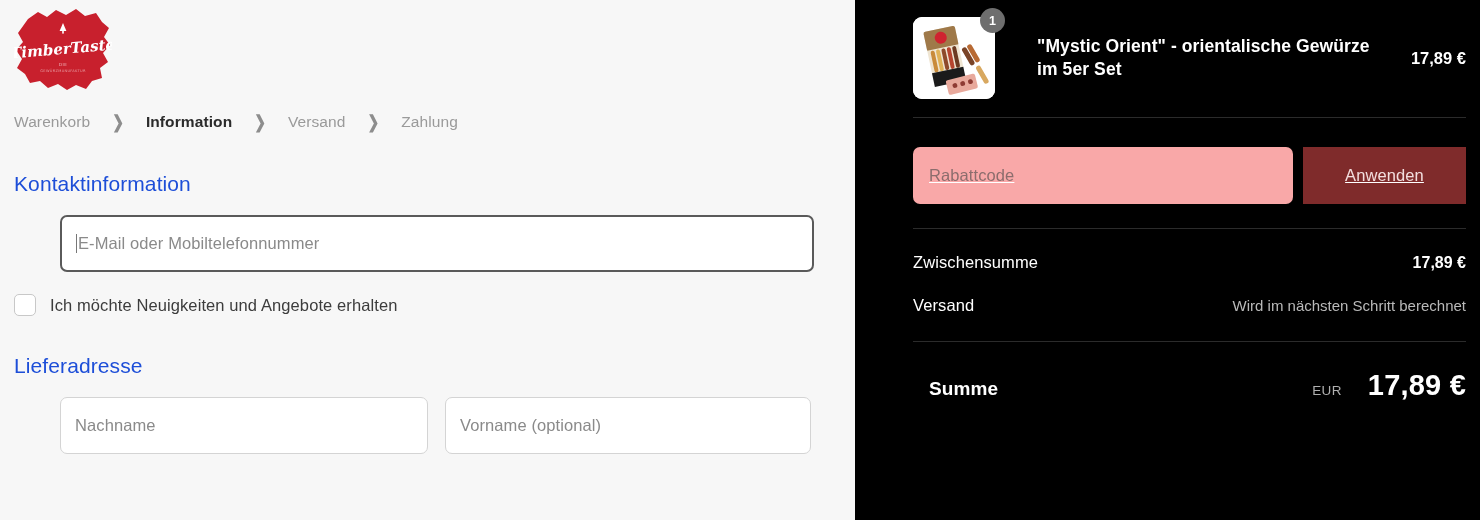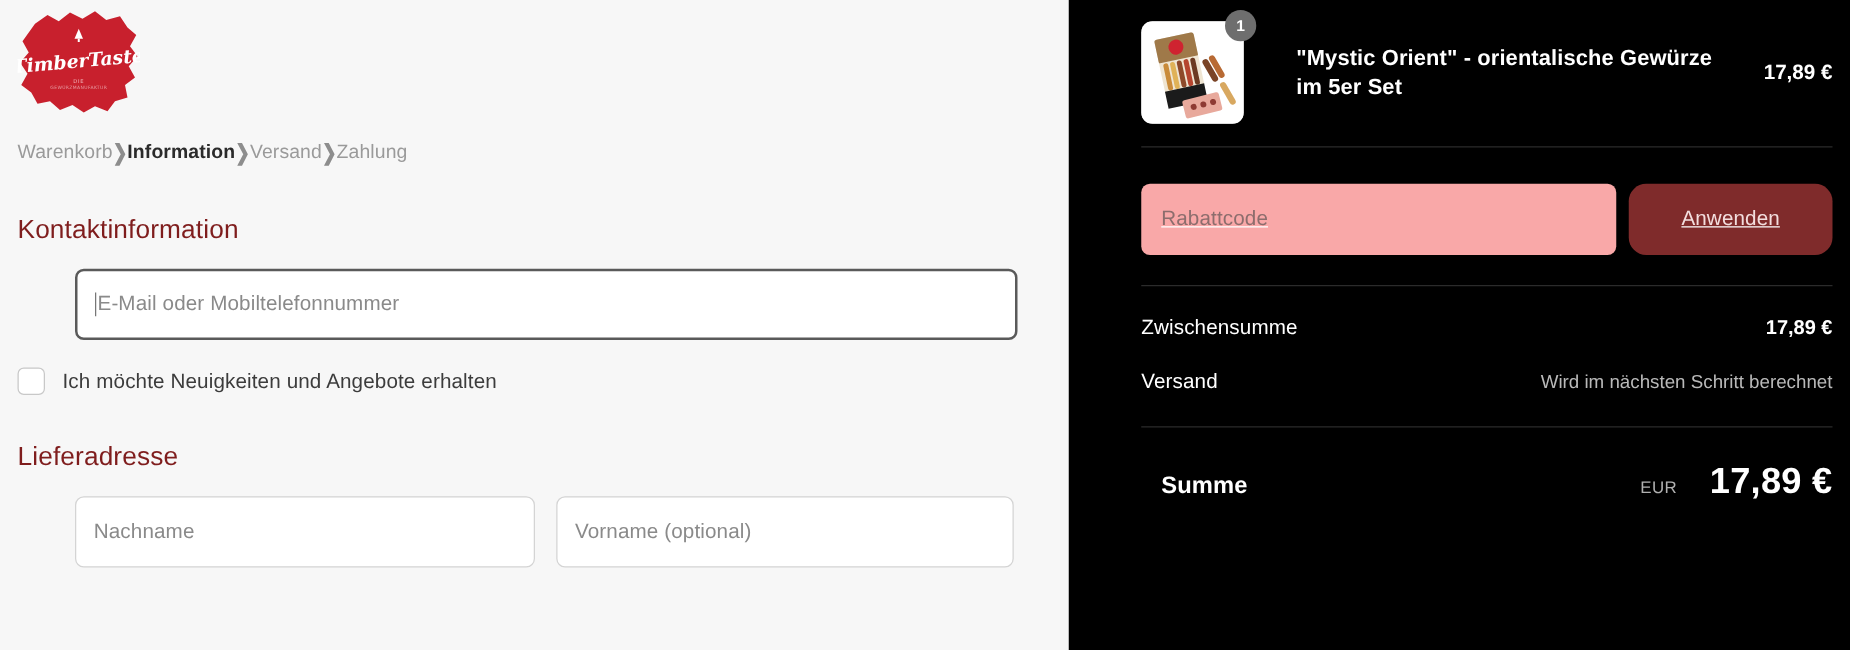--- a/index.html
+++ b/index.html
@@ -36,21 +36,21 @@
   .logo-splash {
     position: relative;
     width: 98px;
     height: 86px;
   }
   .logo-splash svg { display: block; }
 
   .breadcrumb {
     display: flex;
     align-items: center;
-    gap: 0;
+    gap: 22px;
     font-size: 15.5px;
     height: 24px;
     margin-top: 12px;
   }
   .crumb {
     color: #9a9a9a;
     letter-spacing: .1px;
   }
   .crumb.active {
     color: #2b2b2b;
@@ -60,21 +60,21 @@
     color: #8d8d8d;
     font-size: 14px;
     font-weight: bold;
     line-height: 1;
     display: inline-block;
     transform: scaleY(1.25);
   }
 
   .section-title {
     font-size: 21px;
-    color: #7f1d1d;
+    color: #1d4ed8;
     font-weight: normal;
     margin: 38px 0 0 0;
     letter-spacing: .1px;
   }
 
   .field-row {
     display: flex;
     gap: 17px;
     margin-top: 19px;
     padding-left: 46px;
@@ -220,21 +220,21 @@
     font-size: 16.5px;
     color: #8c6d6d;
     letter-spacing: .1px;
   }
   .discount-button {
     box-sizing: border-box;
     width: 163px;
     height: 57px;
     background: #7f2b2b;
     border: none;
-    border-radius: 14px;
+    border-radius: 0;
     display: flex;
     align-items: center;
     justify-content: center;
     font-size: 16.5px;
     color: #f3dede;
     letter-spacing: .1px;
   }
 
   .summary-row {
     display: flex;

